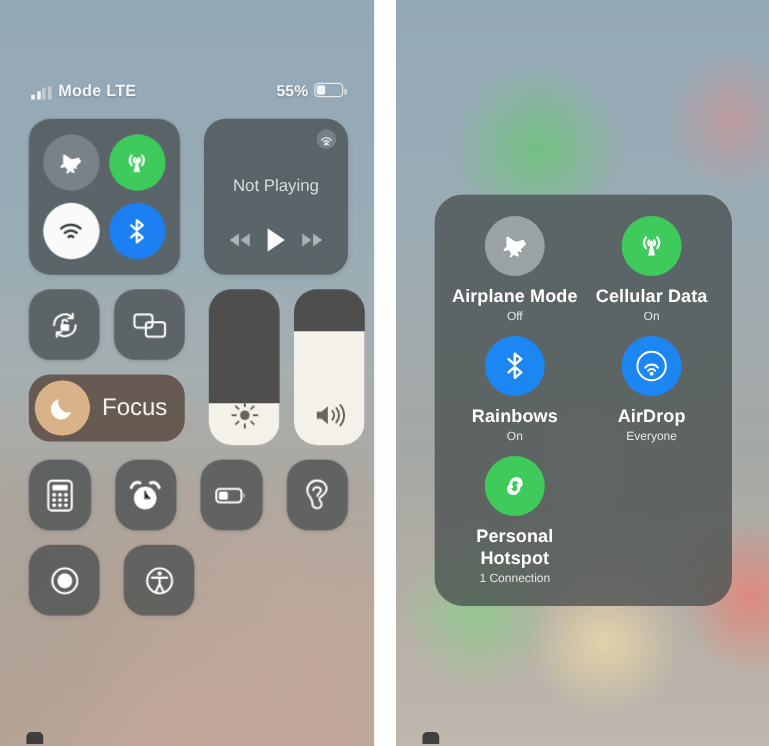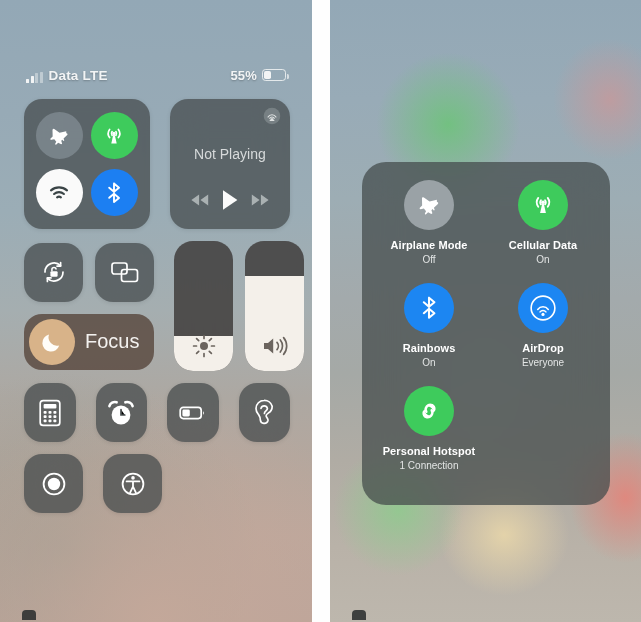--- a/index.html
+++ b/index.html
@@ -101,21 +101,21 @@
     background: #f2f4f5;
     border-radius: 1.8px;
   }
 
   
   .cc {
     position: absolute;
     left: 24px; top: 99px;
     width: 266px;
   }
-  .cc-row { display: flex; gap: 20px; margin-bottom: 12px; align-items: center; }
+  .cc-row { display: flex; gap: 20px; margin-bottom: 12px; }
 
   .module {
     background: rgba(66,72,74,0.72);
     border-radius: 18px;
     backdrop-filter: blur(16px);
     box-shadow: 0 1px 4px rgba(0,0,0,0.10);
   }
 
   
   #connectivity-module {
@@ -218,21 +218,21 @@
     align-items: center; justify-content: flex-start;
     gap: 0px;
   }
   .exp-circle {
     width: 50px; height: 50px; border-radius: 50%;
     display: flex; align-items: center; justify-content: center;
     margin-bottom: 9px;
   }
   .exp-title {
     color: #ffffff;
-    font-size: 11px;
+    font-size: 15px;
     font-weight: 700;
     line-height: 1.25;
     text-align: center;
     letter-spacing: 0.1px;
   }
   .exp-sub {
     color: #e3e5e5;
     font-size: 10px;
     font-weight: 400;
     line-height: 1.3;
@@ -259,21 +259,21 @@
     <div class="wallpaper" id="wall-left"></div>
 
     <div class="statusbar">
       <div class="status-left">
         <span class="sig">
           <i></i>
             <i></i>
             <i></i>
             <i></i>
         </span>
-        <span class="carrier">Data LTE</span>
+        <span class="carrier">Mode LTE</span>
       </div>
       <div class="status-right">
         <span class="batt-pct">55%</span>
         <span class="batt">
           <span class="batt-fill" style="width: 31%;"></span>
         </span>
       </div>
     </div>
 
     <div class="cc">

